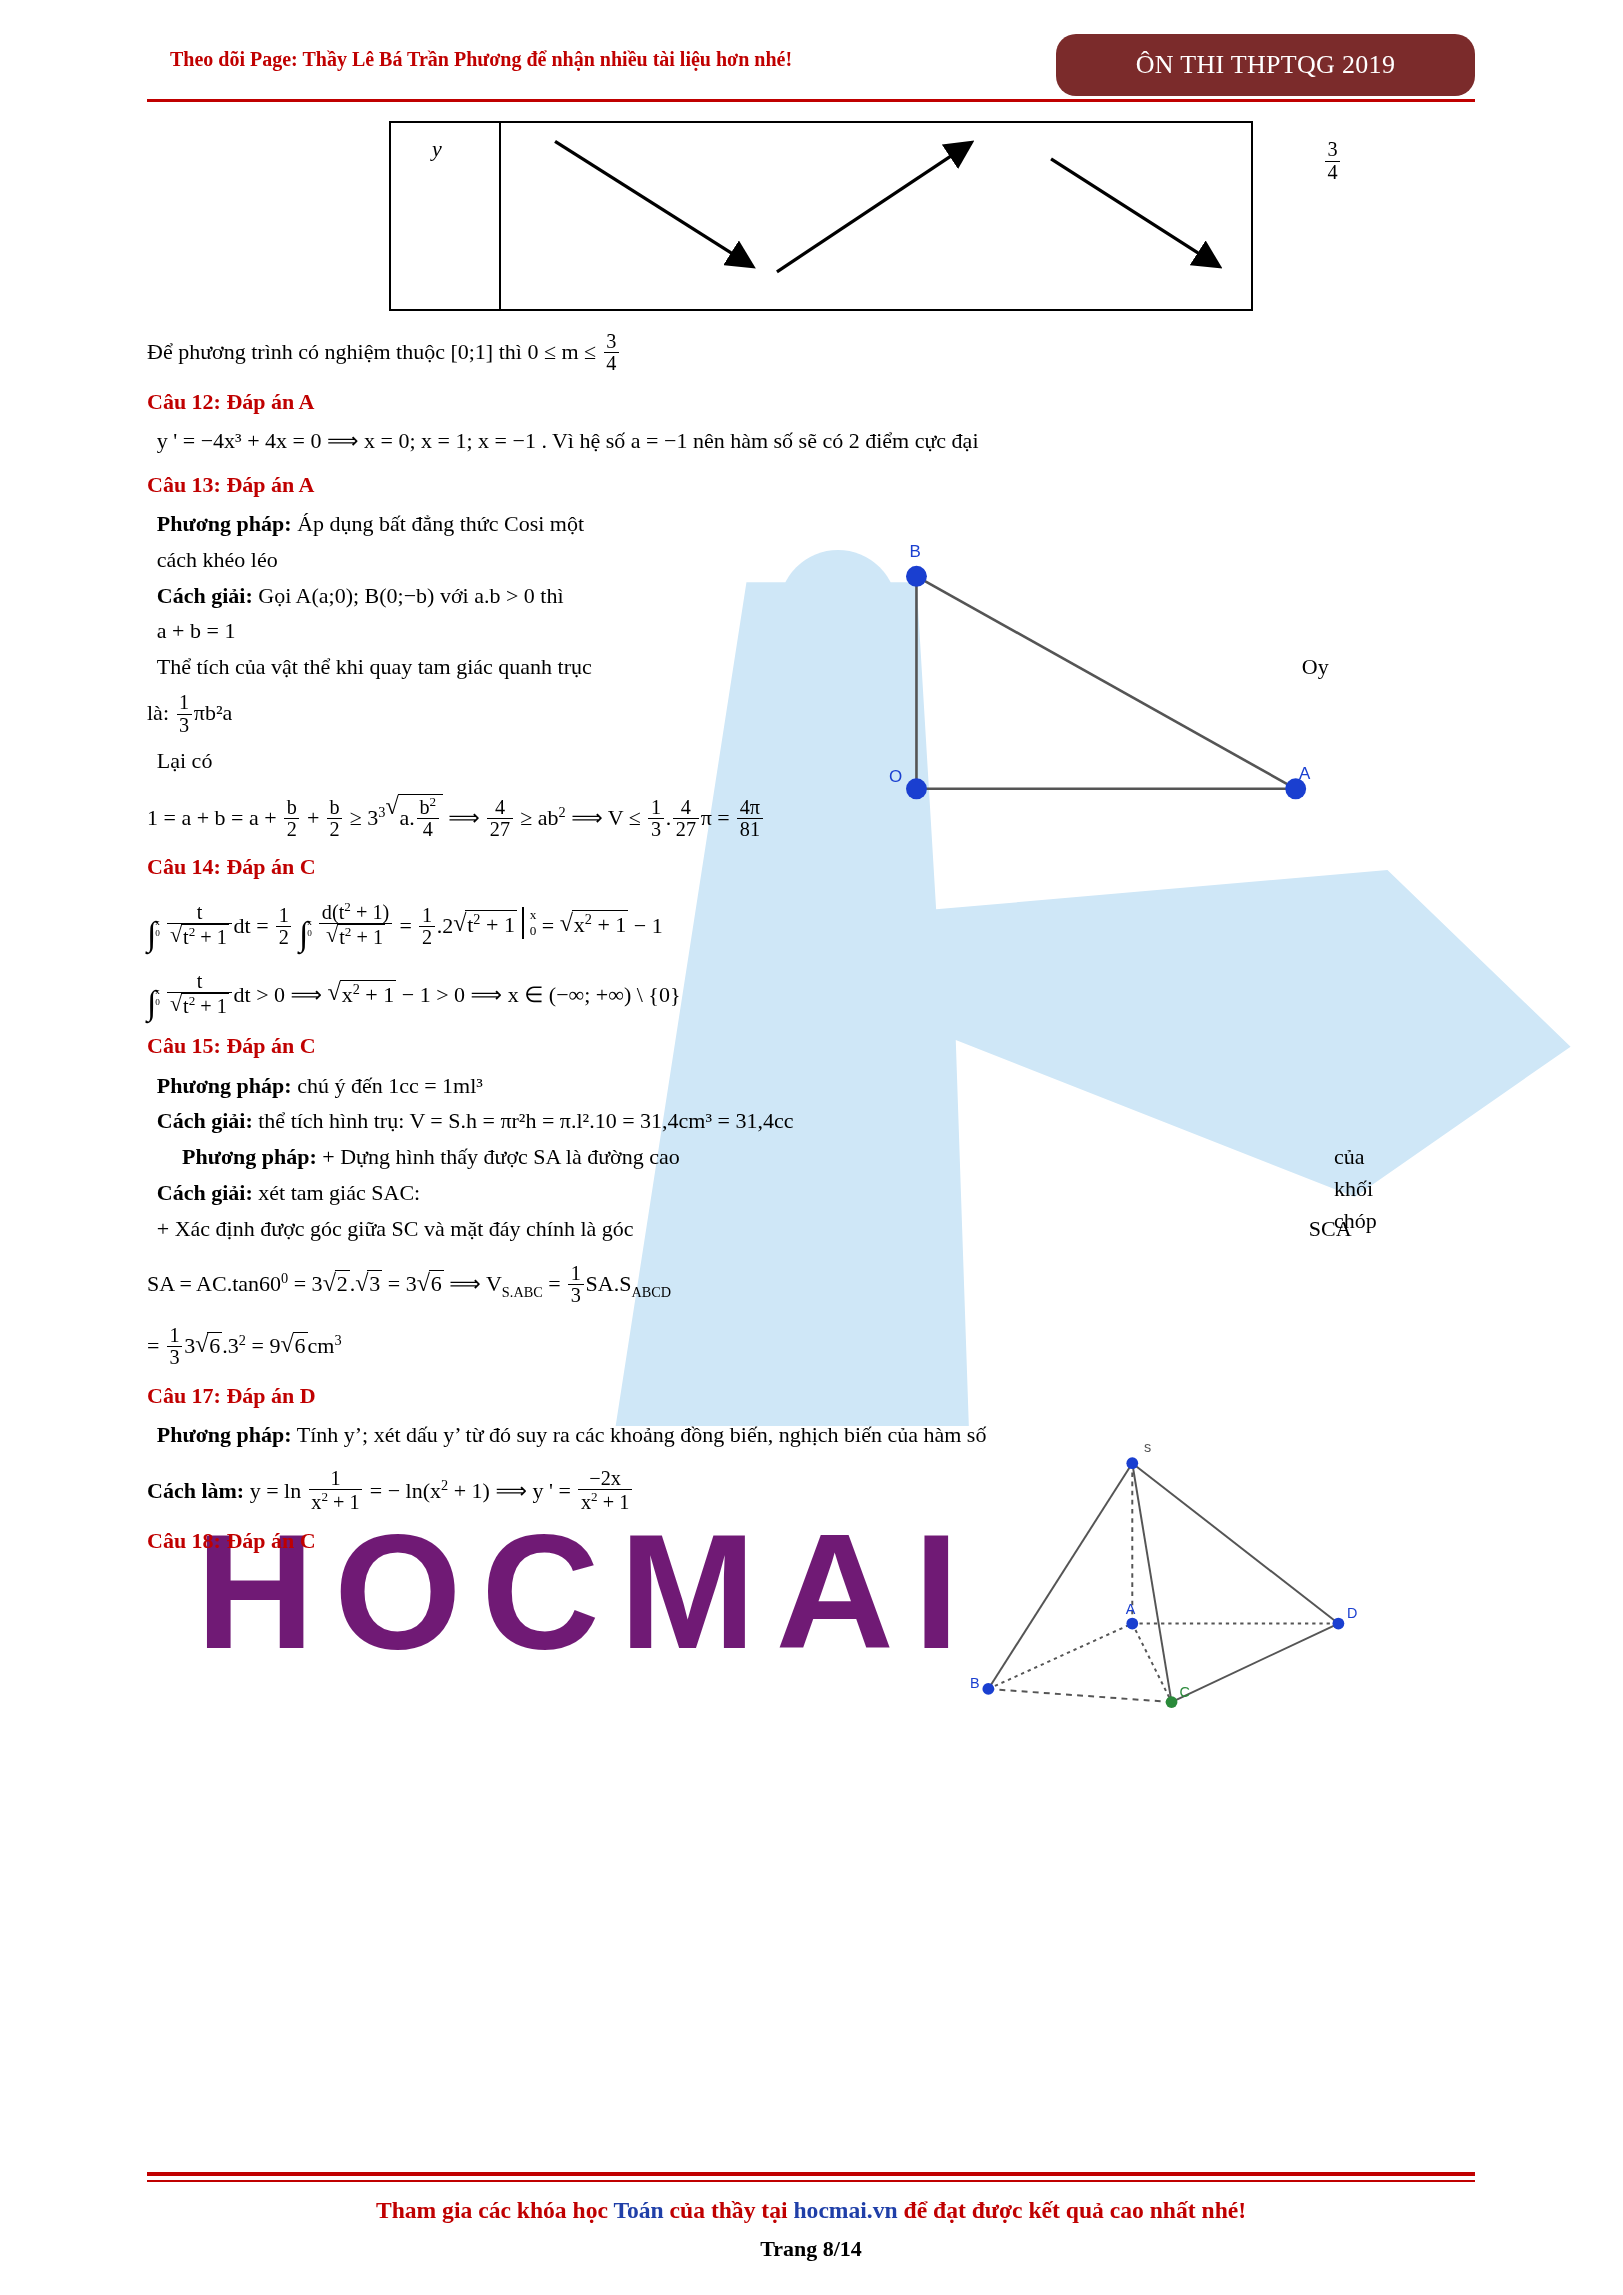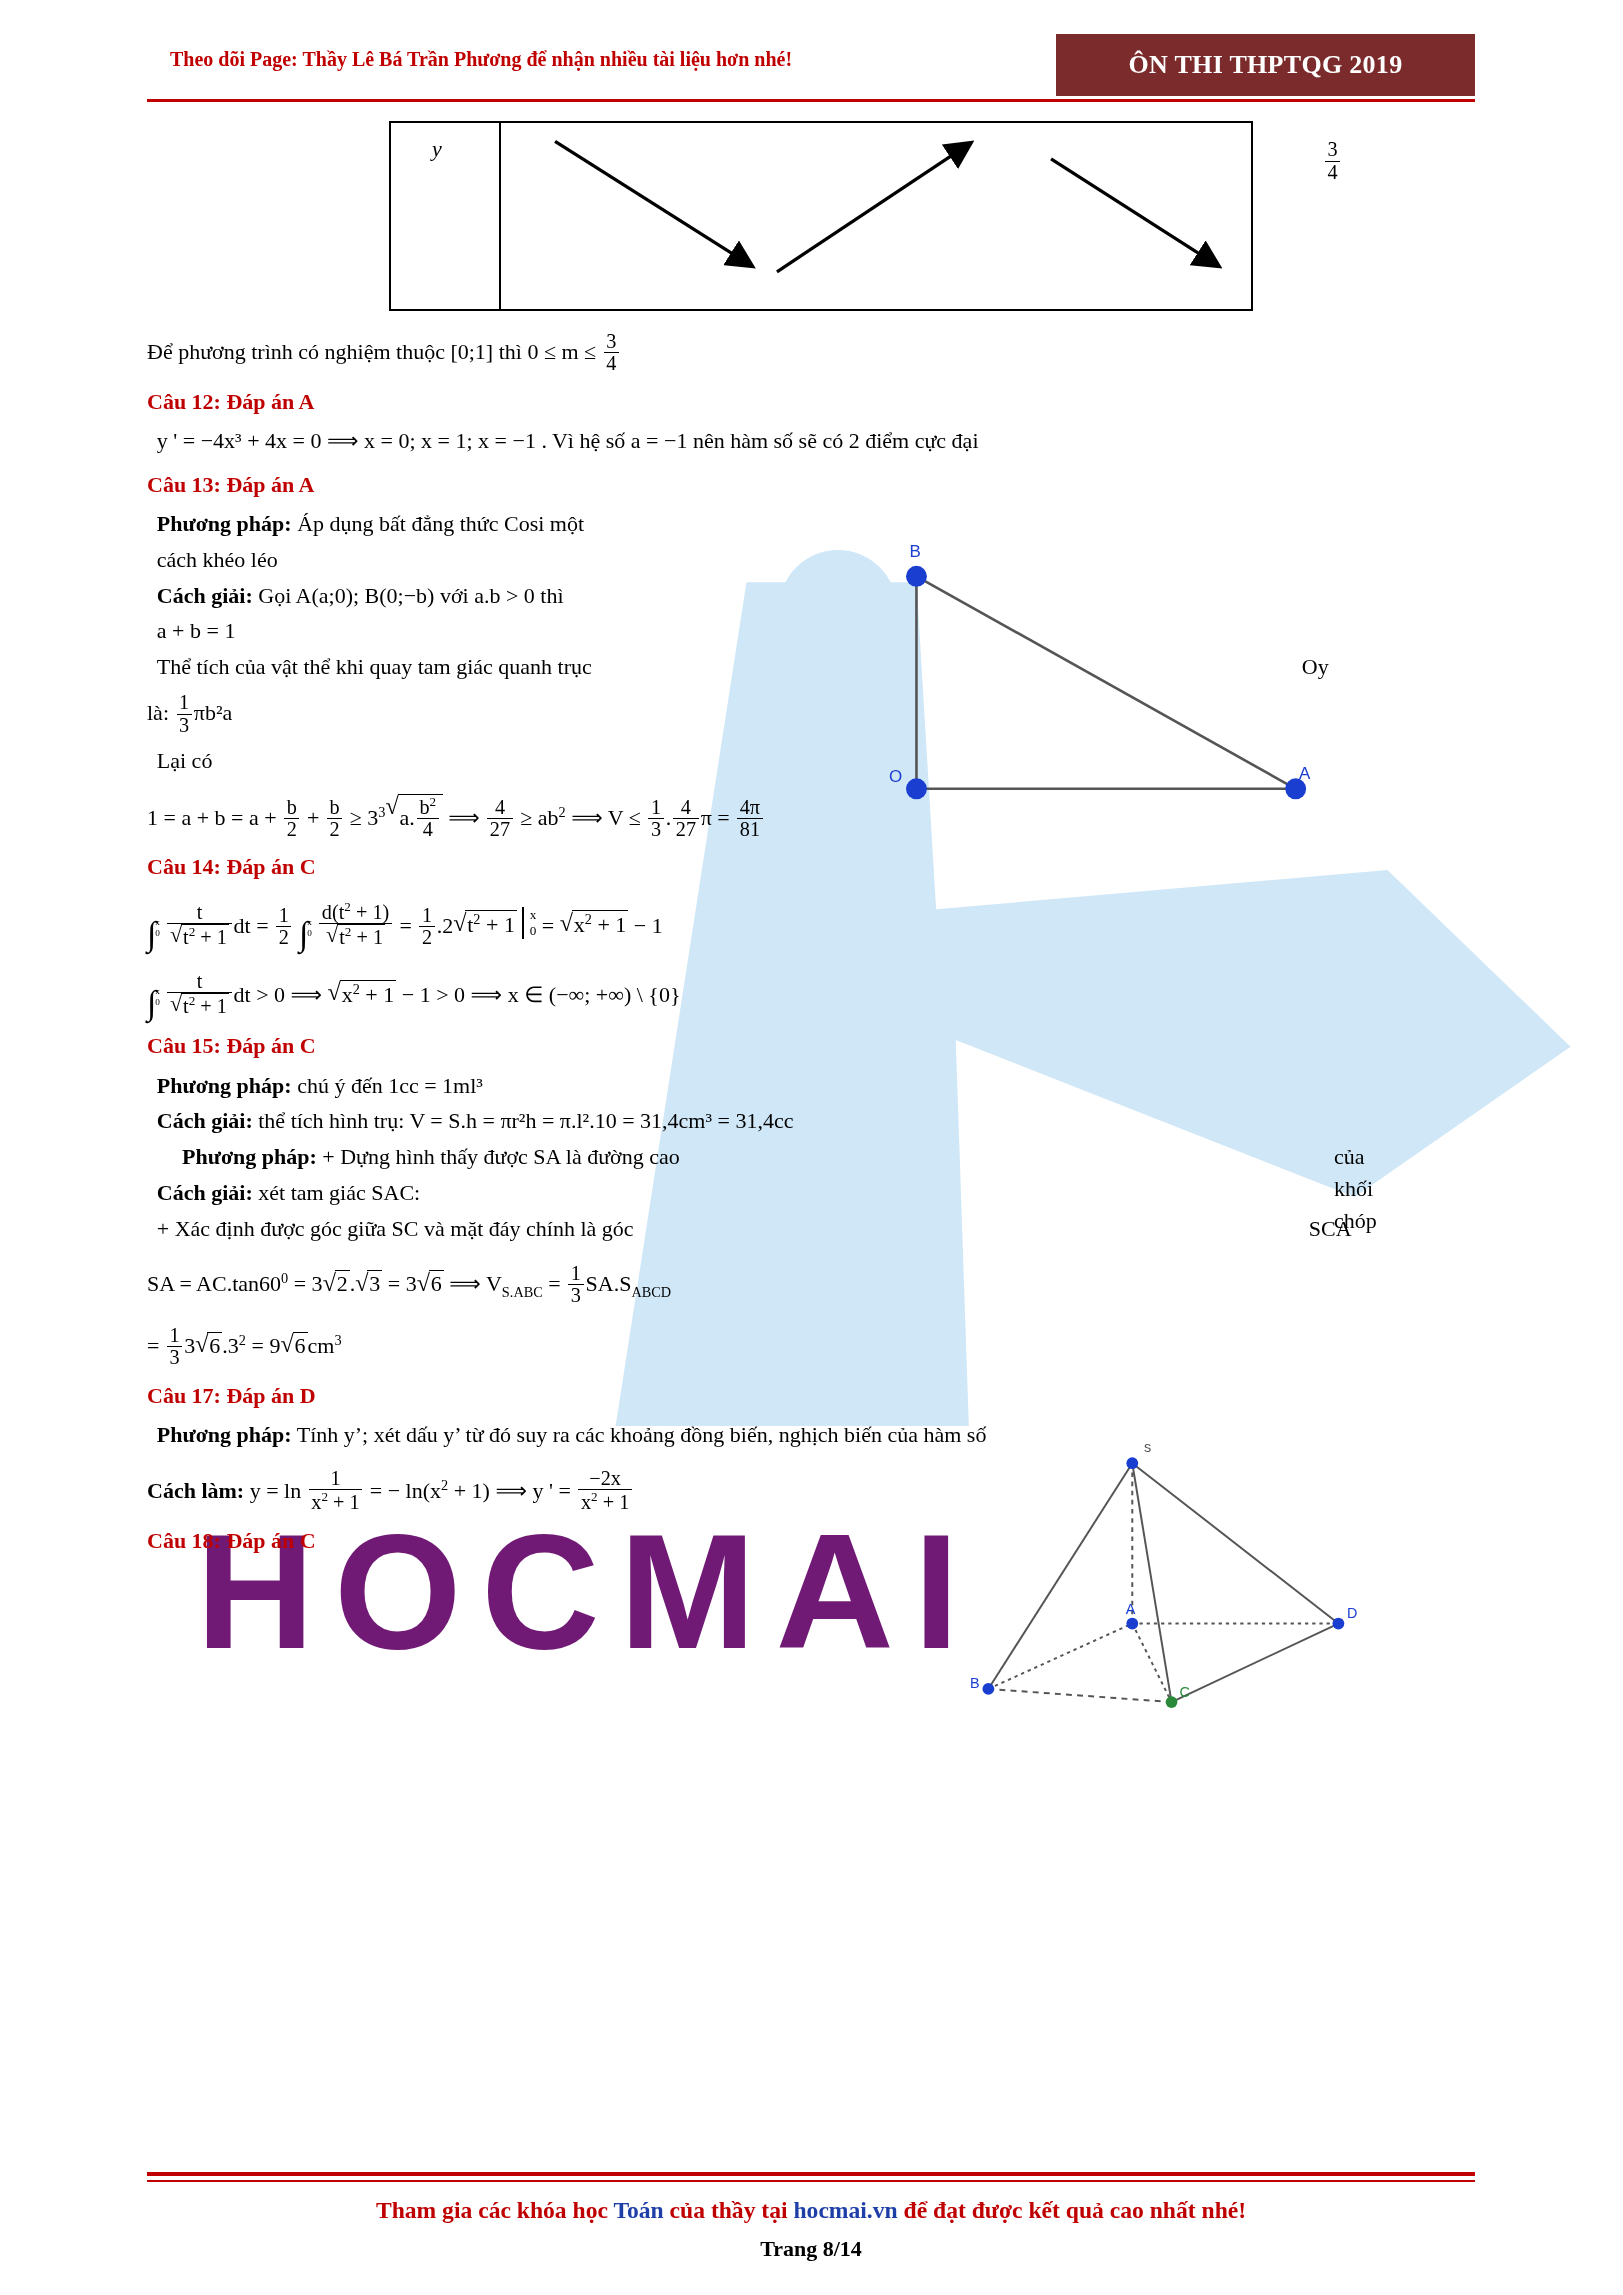--- a/index.html
+++ b/index.html
@@ -22,23 +22,24 @@
   }
   .header-text {
     position:absolute; left:23px; top:14.4px;
     font-family:"Liberation Serif", serif;
     font-weight:bold; font-size:20px; color:#c00000;
     white-space:nowrap;
   }
   .header-badge {
     position:absolute; right:0; top:0; width:419px; height:62px;
     background:#7b2b2b;
-    color:#ffffff; font-weight:bold; font-size:26px;
+    color:#ffffff; font-weight:normal; font-size:26px;
     display:flex; align-items:center; justify-content:center;
     letter-spacing:0.3px;
+    border-radius:20px;
   }
   .header-rule {
     position:absolute; left:0; top:65px; width:1328px; height:3.3px; background:#c00000;
   }
 
   
   .watermark {
     position:absolute; left:0; top:0; width:1623px; height:2295px;
     pointer-events:none;
   }

